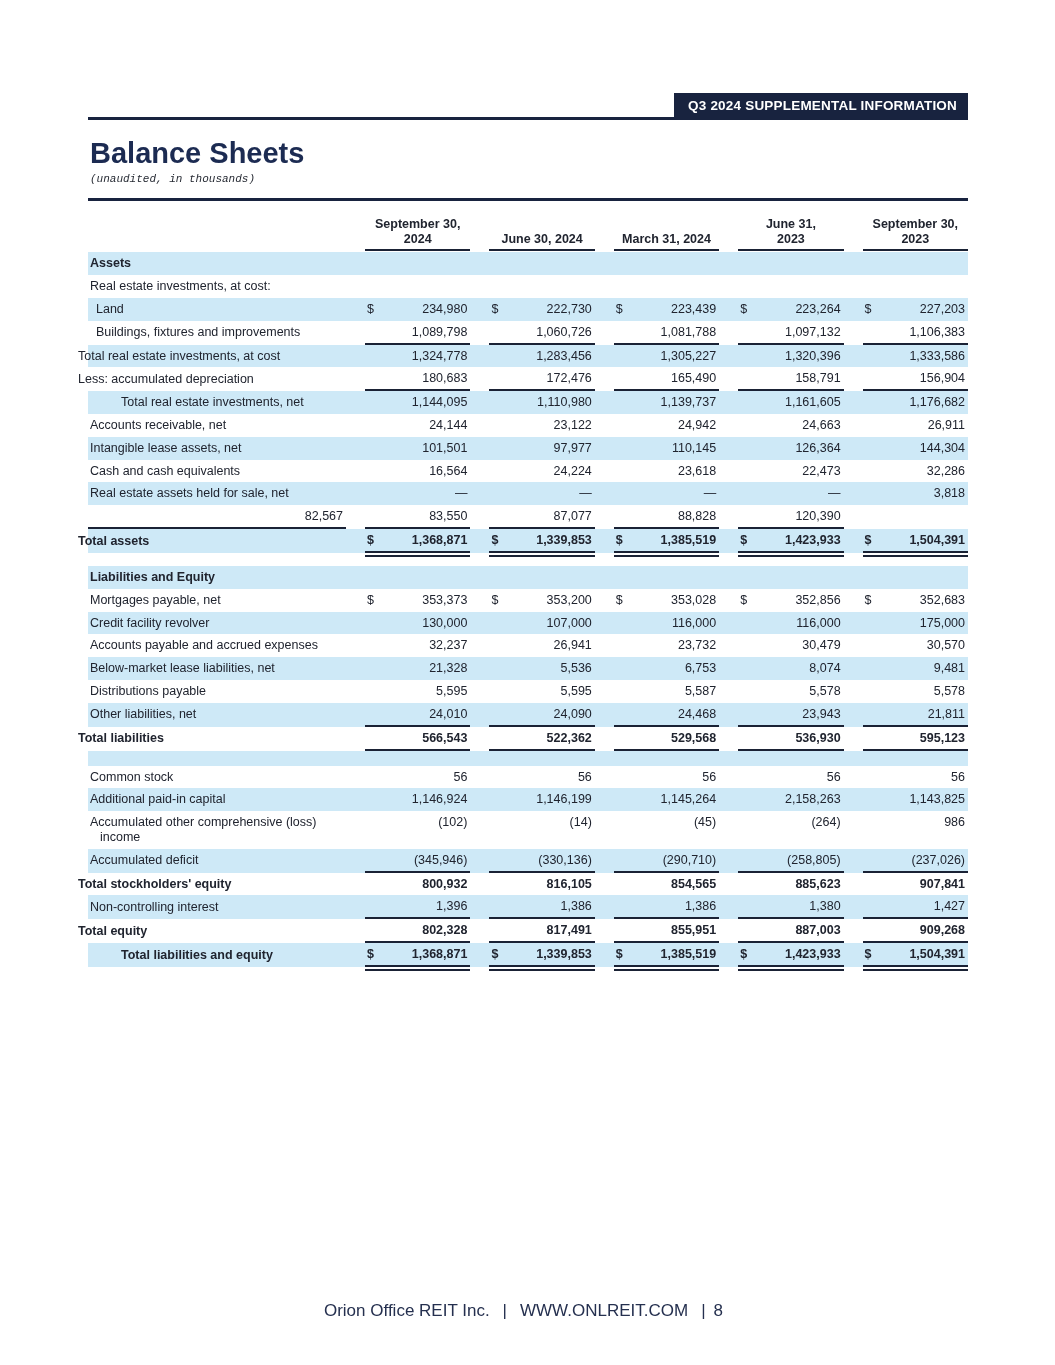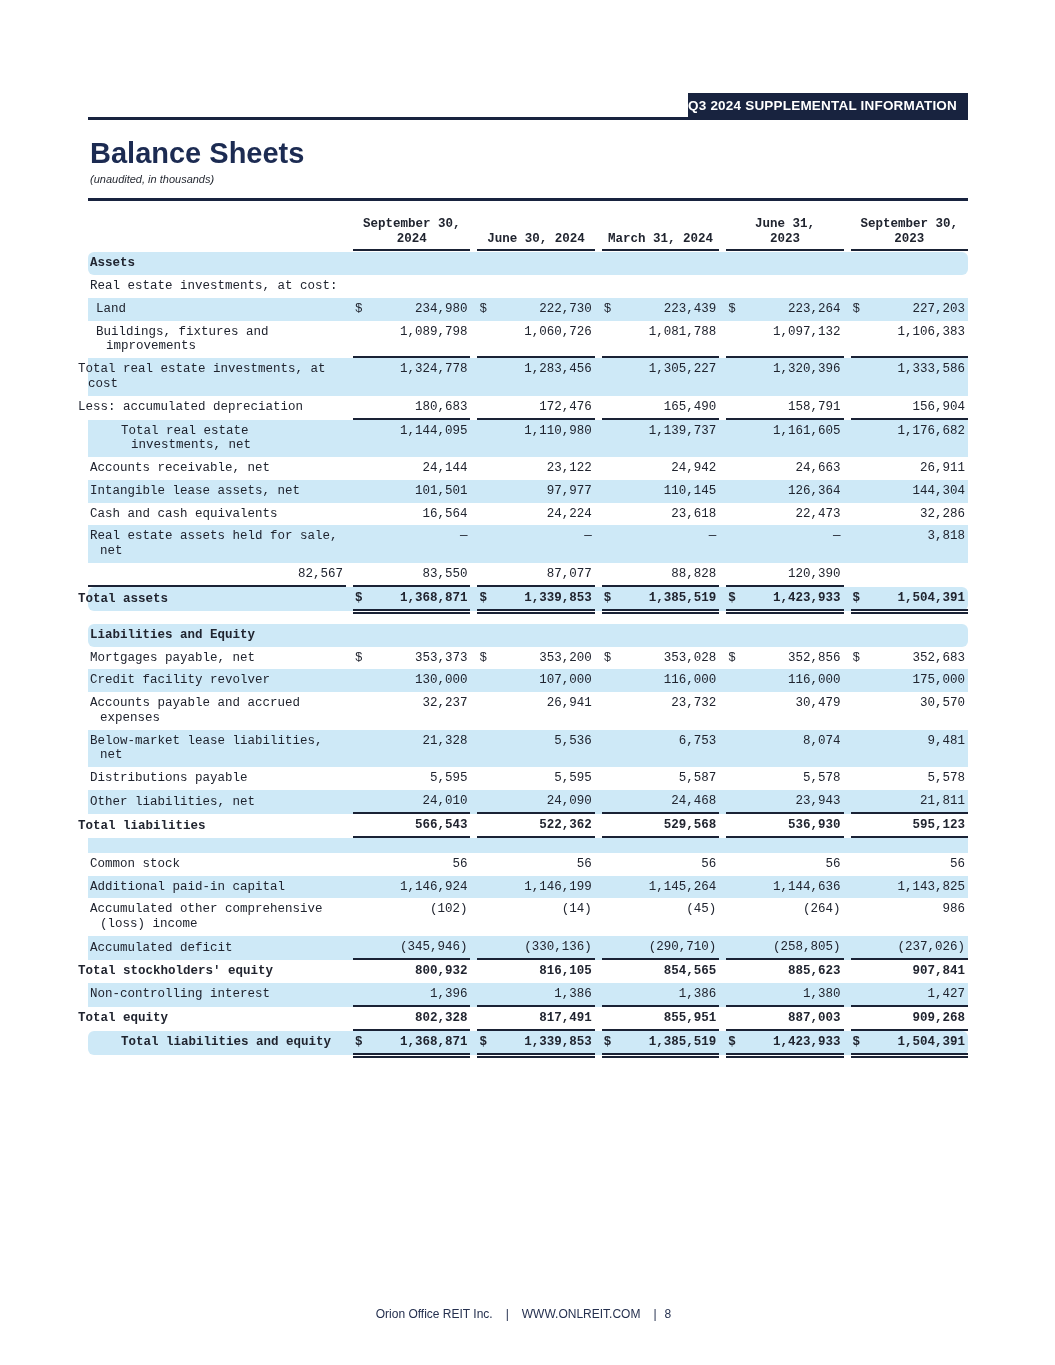--- a/index.html
+++ b/index.html
@@ -18,57 +18,57 @@
     margin-top:93px;
     border-bottom:3px solid var(--navy,#18233f);
     display:flex; justify-content:flex-end; align-items:flex-end;
   }
   .banner {
     background:var(--navy,#18233f);
     color:#ffffff;
     font-weight:700;
     font-size:13.5px;
     letter-spacing:0.2px;
-    padding:5px 11px 4px 0;
+    padding:5px 11px 4px 14px;
     white-space:nowrap;
     text-align:right;
   }
 
   .title {
     margin:18px 0 0 0;
     padding-left:2px;
     font-size:29px;
     font-weight:700;
     color:var(--title,#1c2b52);
     line-height:1.05;
   }
   .subtitle {
     margin-top:5px;
     padding-left:2px;
     font-size:11px;
     font-style:italic;
     color:#262a33;
+    font-family:Liberation Mono, monospace;
   }
   .top-rule {
     margin-top:13px;
     border-bottom:3px solid var(--navy,#18233f);
   }
 
   
   .tbl { margin-top:14px; }
   .row {
     display:grid;
     grid-template-columns:258px repeat(5,1fr);
-    column-gap:7px;
+    column-gap:19px;
     min-height:22px;
     align-items:end;
-    font-family:Liberation Mono, monospace;
   }
   .row.shaded { background:var(--rowblue,#cee9f7); }
-  .row.bold { font-weight:700;border-radius:6px; }
+  .row.bold { font-weight:700; }
 
   .header-row { margin-bottom:1px; }
   .hcell {
     display:flex; flex-direction:column; justify-content:flex-end;
     text-align:center;
     font-weight:700;
     font-size:12.5px;
     line-height:1.16;
     padding-bottom:3px;
     border-bottom:2.5px solid var(--rule,#1a2235);
@@ -103,21 +103,21 @@
     content:""; position:absolute; left:0; right:0; bottom:-5.5px;
     border-top:2.5px solid var(--rule,#1a2235);
   }
 
   .spacer { width:100%; }
   .spacer.shaded { background:var(--rowblue,#cee9f7); }
 
   .footer {
     position:absolute; left:0; right:8px; bottom:44px;
     text-align:center;
-    font-size:12px;
+    font-size:17px;
     color:#25304f;
     white-space:nowrap;
   }
   .footer .sep1 { margin:0 13px; }
   .footer .sep2 { margin-left:13px; margin-right:8px; }
 </style>
 </head>
 <body>
 
 <div class="page">
@@ -626,21 +626,21 @@
           <div class="num">
             <span class="cur"></span>
             <span class="val">1,146,199</span>
           </div>
           <div class="num">
             <span class="cur"></span>
             <span class="val">1,145,264</span>
           </div>
           <div class="num">
             <span class="cur"></span>
-            <span class="val">1,144,636</span>
+            <span class="val">2,158,263</span>
           </div>
           <div class="num">
             <span class="cur"></span>
             <span class="val">1,143,825</span>
           </div>
         </div>
         <div class="row">
           <div class="lcell ind0">Accumulated other comprehensive (loss) income</div>
           <div class="num">
             <span class="cur"></span>

